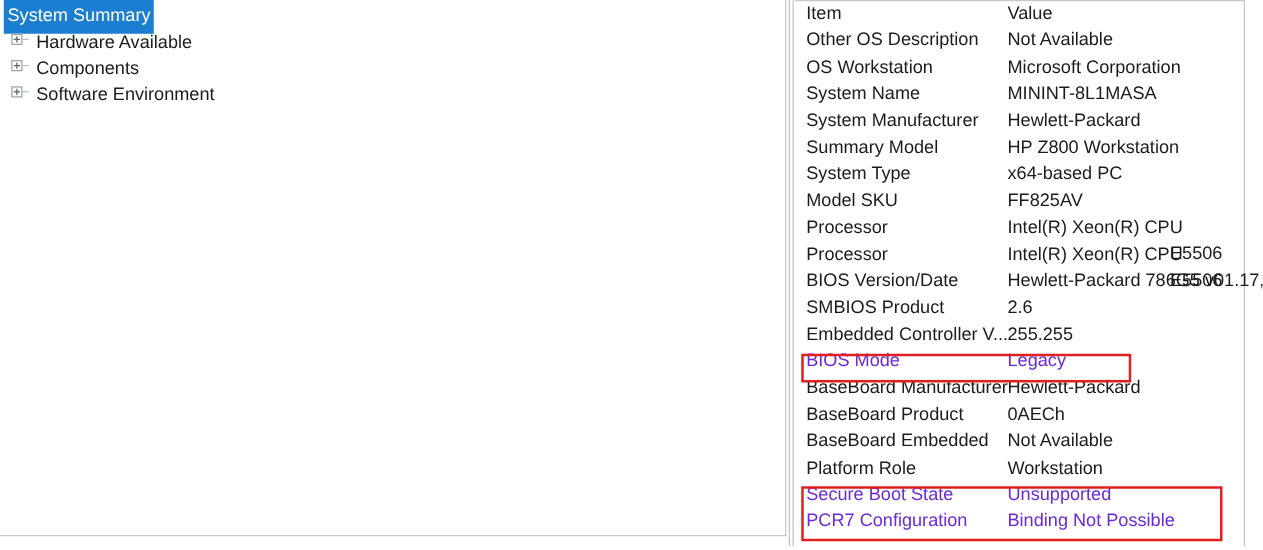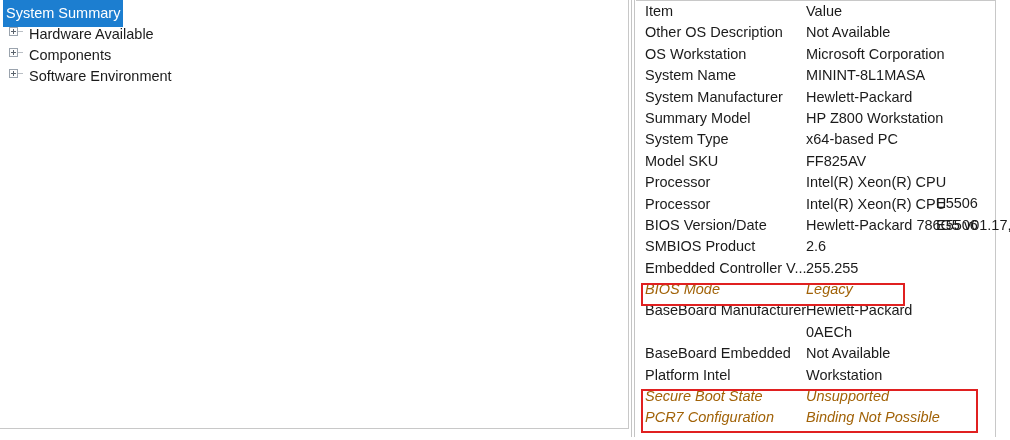--- a/index.html
+++ b/index.html
@@ -178,22 +178,21 @@
     top: 1px;
     white-space: nowrap;
     margin-top: 21px;
   }
   .row.header .cell-item,
   .row.header .cell-value {
     color: #1b1b1b;
   }
   .row.hl .cell-item,
   .row.hl .cell-value {
-    color: #a16207;
-    font-style: italic;
+    color: #6d28d9;
   }
 
   
   .callout {
     position: absolute;
     border: 2px solid #e02020;
     box-sizing: border-box;
     pointer-events: none;
   }
   #callout-bios-mode {
@@ -318,28 +317,29 @@
       </div>
       <div class="row hl">
         <span class="cell-item">BIOS Mode</span>
         <span class="cell-value">Legacy</span>
       </div>
       <div class="row">
         <span class="cell-item">BaseBoard Manufacturer</span>
         <span class="cell-value">Hewlett-Packard</span>
       </div>
       <div class="row">
+        <span class="cell-item">BaseBoard Product</span>
         <span class="cell-value">0AECh</span>
       </div>
       <div class="row">
         <span class="cell-item">BaseBoard Embedded</span>
         <span class="cell-value">Not Available</span>
       </div>
       <div class="row">
-        <span class="cell-item">Platform Intel</span>
+        <span class="cell-item">Platform Role</span>
         <span class="cell-value">Workstation</span>
       </div>
       <div class="row hl">
         <span class="cell-item">Secure Boot State</span>
         <span class="cell-value">Unsupported</span>
       </div>
       <div class="row hl">
         <span class="cell-item">PCR7 Configuration</span>
         <span class="cell-value">Binding Not Possible</span>
       </div>

